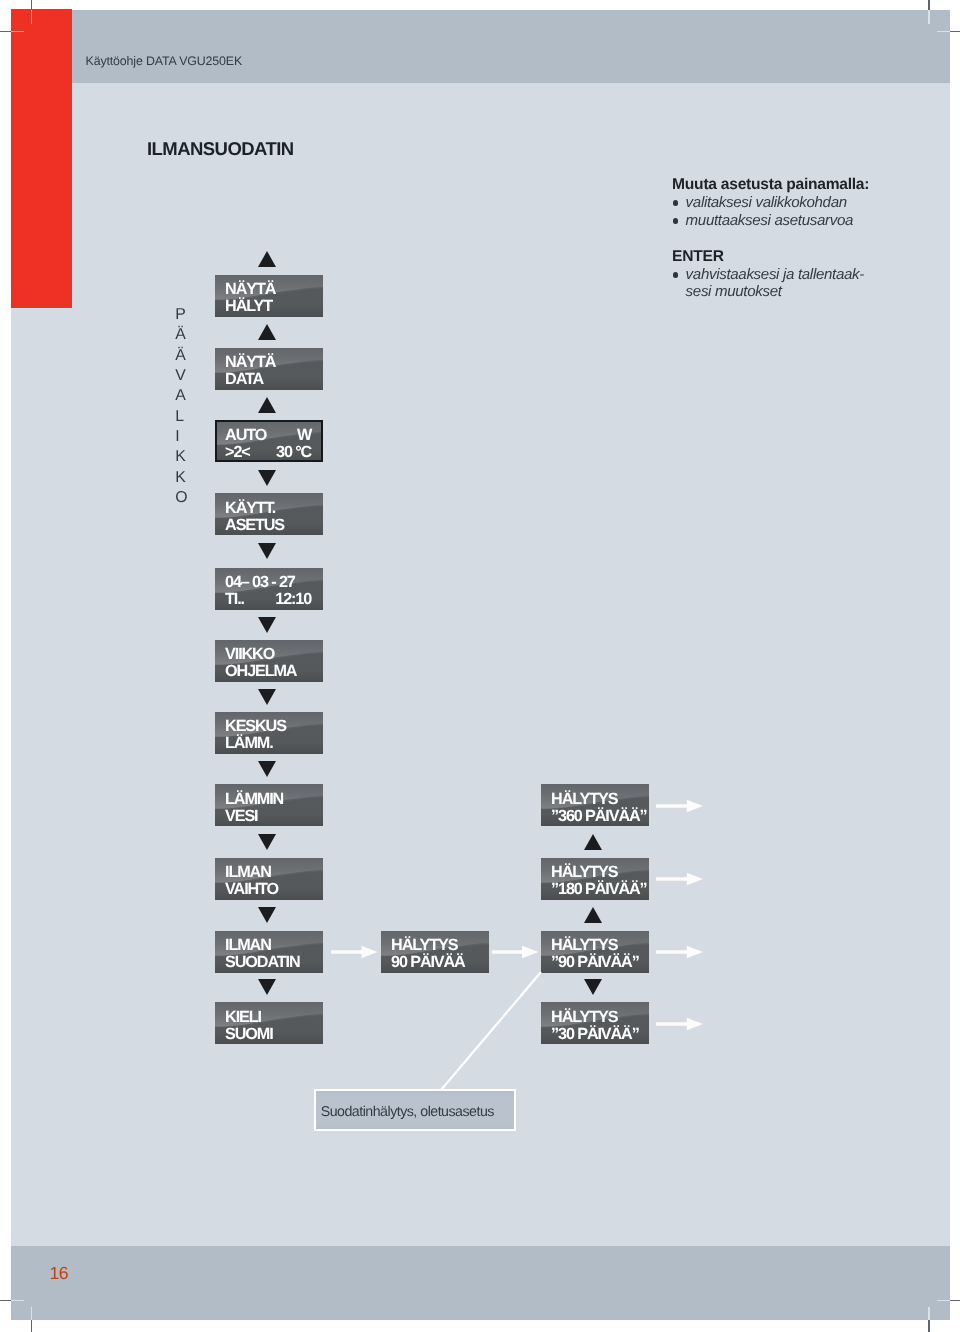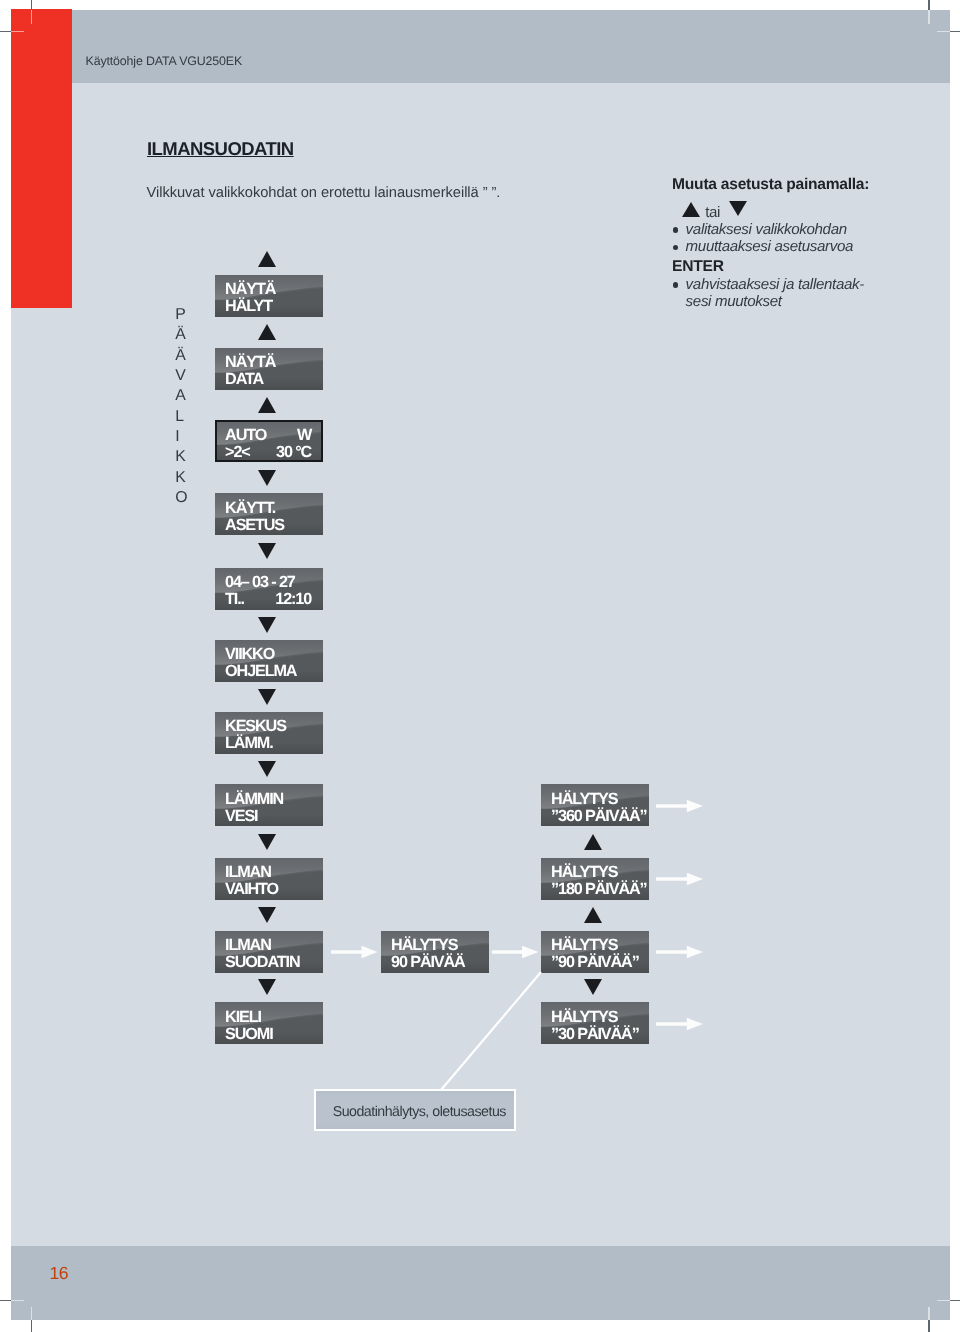--- a/index.html
+++ b/index.html
@@ -13,53 +13,53 @@
   #footband{top:1236.3px;height:73.5px;}
   #headtext{position:absolute;left:74.6px;top:43.8px;font-size:12.4px;letter-spacing:-0.15px;color:#333b42;}
   #redblock{position:absolute;left:-0.3px;top:-0.6px;width:61.4px;height:298.8px;background:#ee3124;}
   #pagenum{position:absolute;left:38.5px;top:1252.5px;font-size:17.6px;letter-spacing:-0.5px;color:#c2410c;}
   #cropmarks{position:absolute;left:0;top:0;width:960px;height:1332px;z-index:5;pointer-events:none;}
   .cm{position:absolute;display:block;}
   .cm.v{width:1.5px;background:#5e656b;}
   .cm.vl{width:1.4px;background:rgba(255,255,255,0.55);}
   .cm.h{height:1.4px;background:#5e656b;}
   .cm.hl{height:1.3px;background:rgba(255,255,255,0.55);}
-  #title{position:absolute;left:136px;top:128px;font-size:18.5px;font-weight:bold;color:#1c2229;letter-spacing:-0.55px;text-decoration:underline;}
+  #title{position:absolute;left:136px;top:128px;font-size:18.5px;font-weight:bold;color:#1c2229;letter-spacing:-0.55px;}
   #subtitle{position:absolute;left:135.5px;top:175.2px;font-size:14.7px;letter-spacing:-0.06px;color:#333b42;}
 
   
   .mbox{position:absolute;width:108px;height:42px;overflow:hidden;}
   .mbox .hlring{position:absolute;left:0;top:0;width:108px;height:42px;box-sizing:border-box;border:2px solid #16181b;}
   .mbox .gfx{position:absolute;left:0;top:0;width:108px;height:42px;}
   .mbox .txt{position:absolute;left:10.1px;top:6.9px;width:86px;color:#fff;font-size:16.2px;font-weight:bold;line-height:17.1px;letter-spacing:-1.12px;}
   .mbox .row{position:relative;height:17.1px;white-space:nowrap;}
   .mbox .rt{position:absolute;right:0;top:0;}
   
   .tri{position:absolute;width:0;height:0;border-left:9.2px solid transparent;border-right:9.2px solid transparent;}
   .tri.up{border-bottom:16px solid #1b1c1f;}
   .tri.dn{border-top:16px solid #1b1c1f;}
   
   .warrow{position:absolute;}
   
   #callout{position:absolute;left:302.7px;top:1078.7px;width:202.2px;height:42.2px;border:2.2px solid #fff;box-sizing:border-box;
            background:linear-gradient(to bottom,#b5bfca 0%,#bac3cd 18%,#bac3cd 82%,#b7c0ca 100%);}
-  #callouttext{position:absolute;left:17px;top:13.1px;font-size:14.2px;letter-spacing:-0.5px;color:#333b42;white-space:nowrap;}
+  #callouttext{position:absolute;left:5px;top:13.1px;font-size:14.2px;letter-spacing:-0.5px;color:#333b42;white-space:nowrap;}
   
   #instr{position:absolute;left:661.1px;top:166.4px;width:240px;color:#333b42;}
   .ih{font-size:15.6px;font-weight:bold;color:#1d2329;letter-spacing:-0.25px;line-height:17.6px;height:17.6px;}
   .ul{margin:0;padding:0;list-style:none;}
   .ul li{position:relative;padding-left:13.5px;font-size:15.1px;line-height:17.6px;letter-spacing:-0.33px;font-style:italic;}
   .ul li:before{content:"";position:absolute;left:0.6px;top:6.5px;width:5.5px;height:5.5px;border-radius:50%;background:#2d343b;}
   #sidelabel{position:absolute;left:164.2px;top:295.1px;font-size:15.8px;color:#333b42;line-height:20.33px;text-align:left;}
   .arrrow{height:26.8px;position:relative;}
   .minitri{position:absolute;width:0;height:0;border-left:9.2px solid transparent;border-right:9.2px solid transparent;}
   .minitri.up{left:10.2px;top:7.8px;border-bottom:15.3px solid #1b1c1f;}
   .minitri.dn{left:56.6px;top:6.9px;border-top:15.3px solid #1b1c1f;}
   .taitxt{position:absolute;left:33.1px;top:9.9px;font-size:15.1px;letter-spacing:-0.33px;}
-  .eh{margin-top:2px;}
+  .eh{margin-top:19px;}
 </style>
 </head>
 <body>
 
 <svg width="0" height="0" style="position:absolute" aria-hidden="true">
  <defs>
   <linearGradient id="bgTop" x1="0" y1="0" x2="0" y2="1" gradientUnits="objectBoundingBox">
     <stop offset="0" stop-color="#62656a"></stop>
     <stop offset="0.45" stop-color="#6c6f72"></stop>
     <stop offset="1" stop-color="#7e8083"></stop>
@@ -99,21 +99,20 @@
   <i class="cm hl" style="left:936.6px;top:1299.8px;width:13.6px"></i>
 </div>
 <div id="page">
   <div id="headband" class="headband"></div>
   <div id="redblock"></div>
   <div id="headtext">Käyttöohje DATA VGU250EK</div>
   <div id="footband" class="headband"></div>
   <div id="pagenum">16</div>
 
   <div id="title">ILMANSUODATIN</div>
-  <div id="subtitle">Vilkkuvat valikkokohdat on erotettu lainausmerkeillä ” ”.</div>
 
   <div id="sidelabel">
       <div>P</div>
       <div>Ä</div>
       <div>Ä</div>
       <div>V</div>
       <div>A</div>
       <div>L</div>
       <div>I</div>
       <div>K</div>
@@ -363,25 +362,20 @@
       <svg class="warrow" style="left:644.6px;top:1006.8px" width="47.2" height="14" viewBox="0 0 47.2 14">
         <path d="M0 5.3 L30.800000000000004 5.3 L30.800000000000004 0.7999999999999998 L47.2 7 L30.800000000000004 13.2 L30.800000000000004 8.7 L0 8.7 Z" fill="#fcfcfc"></path>
       </svg>
       <svg class="leader" style="position:absolute;left:419px;top:956px;width:120px;height:130px;overflow:visible">
         <line x1="111" y1="6" x2="11" y2="124" stroke="#ffffff" stroke-width="2.2"></line>
       </svg>
     </div>
 
   <div id="instr">
       <div class="ih">Muuta asetusta painamalla:</div>
-      <div class="arrrow">
-        <span class="minitri up"></span>
-        <span class="taitxt">tai</span>
-        <span class="minitri dn"></span>
-      </div>
       <ul class="ul">
         <li>valitaksesi valikkokohdan</li>
         <li>muuttaaksesi asetusarvoa</li>
       </ul>
       <div class="ih eh">ENTER</div>
       <ul class="ul">
         <li>vahvistaaksesi ja tallentaak-<br>sesi muutokset</li>
       </ul>
     </div>
 

